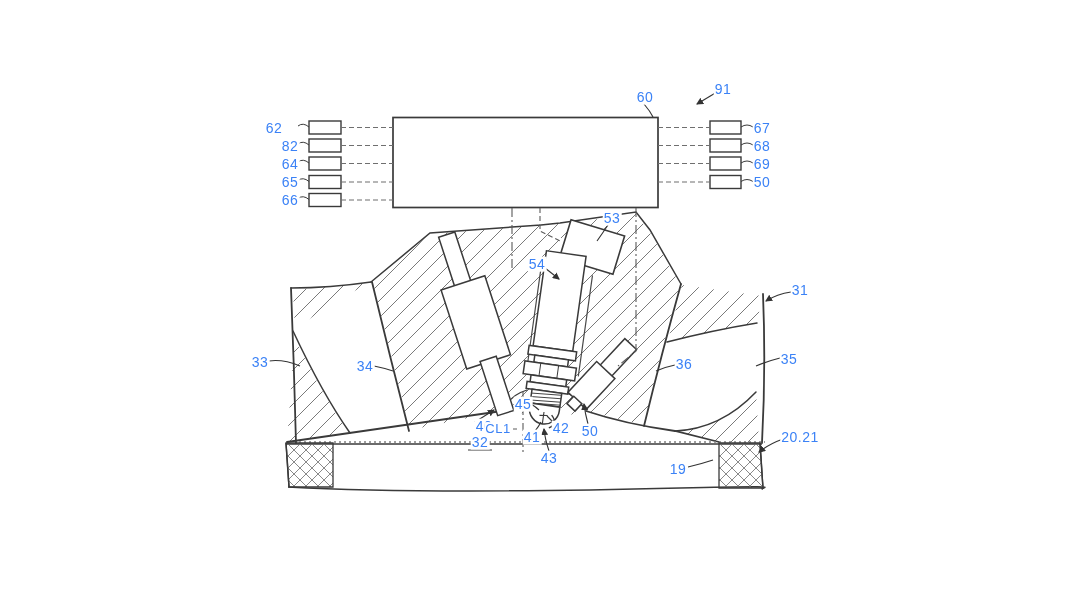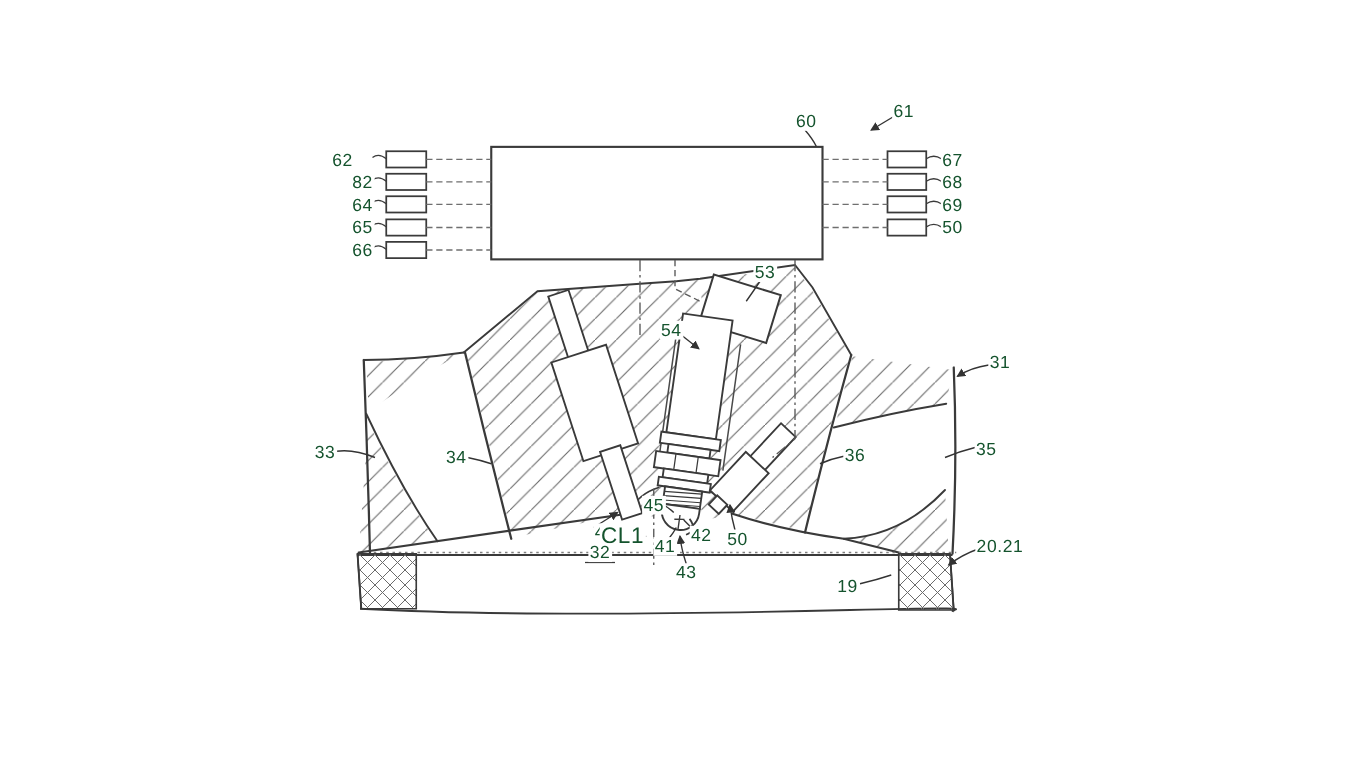--- a/index.html
+++ b/index.html
@@ -1,22 +1,22 @@
 <!DOCTYPE html>
 <html><head>
 <meta charset="utf-8">
 <style>
   html,body{margin:0;padding:0;background:#ffffff;}
   .stage{position:relative;width:1080px;height:608px;background:#ffffff;overflow:hidden;
          font-family:"Liberation Sans", sans-serif;}
   .stage svg{position:absolute;left:0;top:0;}
-  .lbl{position:absolute;transform:translate(-50%,-50%);font-size:14px;color:#14532d;
+  .lbl{position:absolute;transform:translate(-50%,-50%);font-size:14px;color:#3b82f6;
        background:#ffffff;padding:0 1px;line-height:1.05;white-space:nowrap;
        letter-spacing:0.5px;}
-  .lbl.small{font-size:18px;}
+  .lbl.small{font-size:13px;}
 </style>
 </head>
 <body>
 
 <div class="stage">
 
 <svg width="1080" height="608" viewBox="0 0 1080 608">
   <defs>
     <pattern id="hatch" width="17" height="17" patternUnits="userSpaceOnUse">
       <path d="M0,17 L17,0" stroke="#6b6b6b" stroke-width="0.9"></path>
@@ -161,21 +161,21 @@
     <path d="M535,431 q4,-5 6,-9"></path>
     <path d="M555,424 q-4,-4 -8,-8"></path>
     <path d="M549,451 q-4,-12 -5,-22" marker-end="url(#ah)"></path>
     <path d="M588,424 q-3,-11 -4,-20" marker-end="url(#ah)"></path>
     <path d="M688,467 q13,-3 25,-7"></path>
     <path d="M783,439 q-14,5 -24,13" marker-end="url(#ah)"></path>
   </g>
 </svg>
 
   <div class="lbl" style="left:645px;top:97px">60</div>
-  <div class="lbl" style="left:723px;top:89px">61</div>
+  <div class="lbl" style="left:723px;top:89px">91</div>
   <div class="lbl" style="left:274px;top:128px">62</div>
   <div class="lbl" style="left:290px;top:146px">82</div>
   <div class="lbl" style="left:290px;top:164px">64</div>
   <div class="lbl" style="left:290px;top:182px">65</div>
   <div class="lbl" style="left:290px;top:200px">66</div>
   <div class="lbl" style="left:762px;top:128px">67</div>
   <div class="lbl" style="left:762px;top:146px">68</div>
   <div class="lbl" style="left:762px;top:164px">69</div>
   <div class="lbl" style="left:762px;top:182px">50</div>
   <div class="lbl" style="left:612px;top:218px">53</div>

